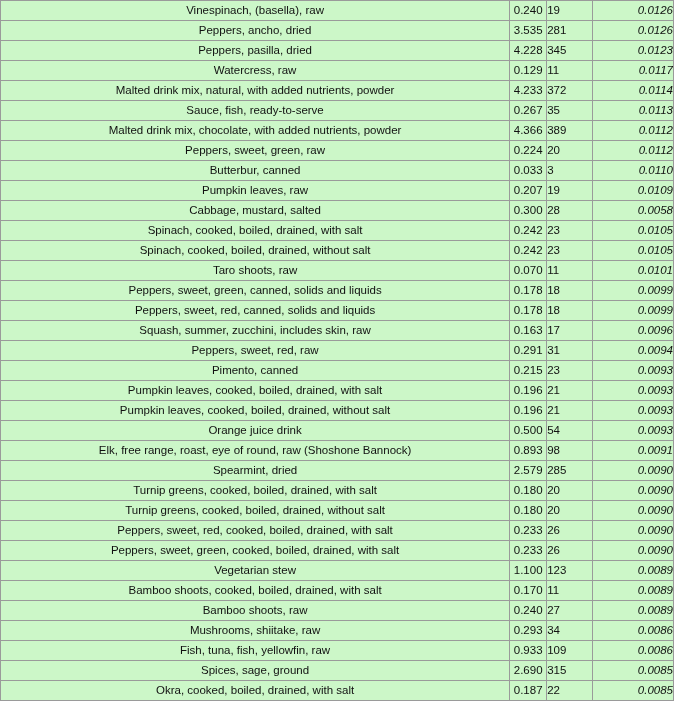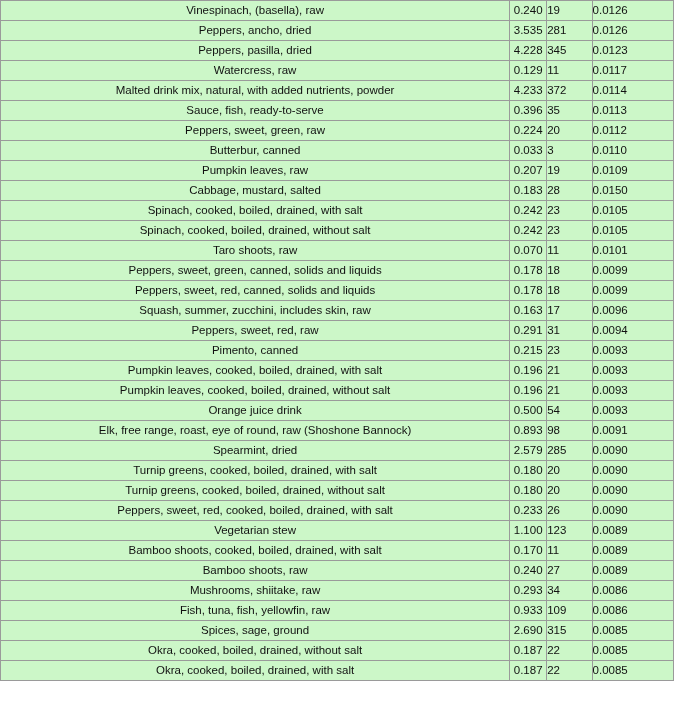--- a/index.html
+++ b/index.html
@@ -40,21 +40,22 @@
   }
   td.c-val1 {
     width: 36px;
     text-align: center;
   }
   td.c-val2 {
     width: 44px;
   }
   td.c-val3 {
     width: 79px;
-    text-align: left;
+    text-align: right;
+    font-style: italic;
   }
 </style>
 </head>
 <body>
 
 <table id="nutrient-table">
   <tbody>
       <tr>
         <td class="c-name">Vinespinach, (basella), raw</td>
         <td class="c-val1">0.240</td>
@@ -80,23 +81,29 @@
         <td class="c-val3">0.0117</td>
       </tr>
       <tr>
         <td class="c-name">Malted drink mix, natural, with added nutrients, powder</td>
         <td class="c-val1">4.233</td>
         <td class="c-val2">372</td>
         <td class="c-val3">0.0114</td>
       </tr>
       <tr>
         <td class="c-name">Sauce, fish, ready-to-serve</td>
-        <td class="c-val1">0.396</td>
+        <td class="c-val1">0.267</td>
         <td class="c-val2">35</td>
         <td class="c-val3">0.0113</td>
+      </tr>
+      <tr>
+        <td class="c-name">Malted drink mix, chocolate, with added nutrients, powder</td>
+        <td class="c-val1">4.366</td>
+        <td class="c-val2">389</td>
+        <td class="c-val3">0.0112</td>
       </tr>
       <tr>
         <td class="c-name">Peppers, sweet, green, raw</td>
         <td class="c-val1">0.224</td>
         <td class="c-val2">20</td>
         <td class="c-val3">0.0112</td>
       </tr>
       <tr>
         <td class="c-name">Butterbur, canned</td>
         <td class="c-val1">0.033</td>
@@ -104,23 +111,23 @@
         <td class="c-val3">0.0110</td>
       </tr>
       <tr>
         <td class="c-name">Pumpkin leaves, raw</td>
         <td class="c-val1">0.207</td>
         <td class="c-val2">19</td>
         <td class="c-val3">0.0109</td>
       </tr>
       <tr>
         <td class="c-name">Cabbage, mustard, salted</td>
-        <td class="c-val1">0.183</td>
+        <td class="c-val1">0.300</td>
         <td class="c-val2">28</td>
-        <td class="c-val3">0.0150</td>
+        <td class="c-val3">0.0058</td>
       </tr>
       <tr>
         <td class="c-name">Spinach, cooked, boiled, drained, with salt</td>
         <td class="c-val1">0.242</td>
         <td class="c-val2">23</td>
         <td class="c-val3">0.0105</td>
       </tr>
       <tr>
         <td class="c-name">Spinach, cooked, boiled, drained, without salt</td>
         <td class="c-val1">0.242</td>
@@ -205,20 +212,26 @@
         <td class="c-val2">20</td>
         <td class="c-val3">0.0090</td>
       </tr>
       <tr>
         <td class="c-name">Peppers, sweet, red, cooked, boiled, drained, with salt</td>
         <td class="c-val1">0.233</td>
         <td class="c-val2">26</td>
         <td class="c-val3">0.0090</td>
       </tr>
       <tr>
+        <td class="c-name">Peppers, sweet, green, cooked, boiled, drained, with salt</td>
+        <td class="c-val1">0.233</td>
+        <td class="c-val2">26</td>
+        <td class="c-val3">0.0090</td>
+      </tr>
+      <tr>
         <td class="c-name">Vegetarian stew</td>
         <td class="c-val1">1.100</td>
         <td class="c-val2">123</td>
         <td class="c-val3">0.0089</td>
       </tr>
       <tr>
         <td class="c-name">Bamboo shoots, cooked, boiled, drained, with salt</td>
         <td class="c-val1">0.170</td>
         <td class="c-val2">11</td>
         <td class="c-val3">0.0089</td>
@@ -241,25 +254,19 @@
         <td class="c-val2">109</td>
         <td class="c-val3">0.0086</td>
       </tr>
       <tr>
         <td class="c-name">Spices, sage, ground</td>
         <td class="c-val1">2.690</td>
         <td class="c-val2">315</td>
         <td class="c-val3">0.0085</td>
       </tr>
       <tr>
-        <td class="c-name">Okra, cooked, boiled, drained, without salt</td>
-        <td class="c-val1">0.187</td>
-        <td class="c-val2">22</td>
-        <td class="c-val3">0.0085</td>
-      </tr>
-      <tr>
         <td class="c-name">Okra, cooked, boiled, drained, with salt</td>
         <td class="c-val1">0.187</td>
         <td class="c-val2">22</td>
         <td class="c-val3">0.0085</td>
       </tr>
     </tbody>
 </table>
 
 </body></html>

